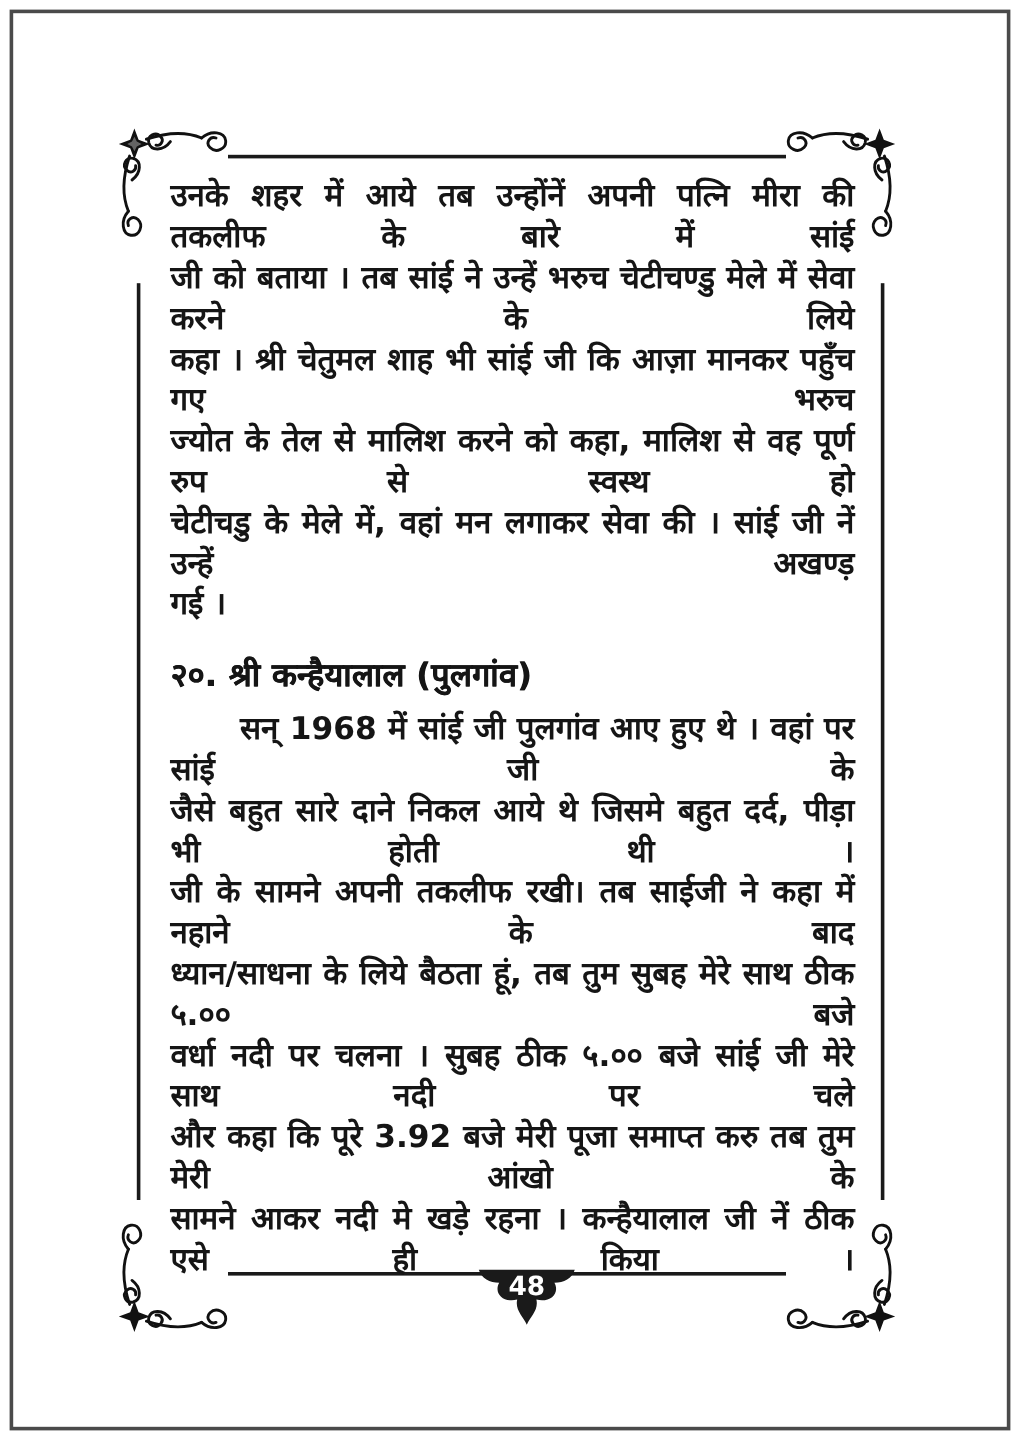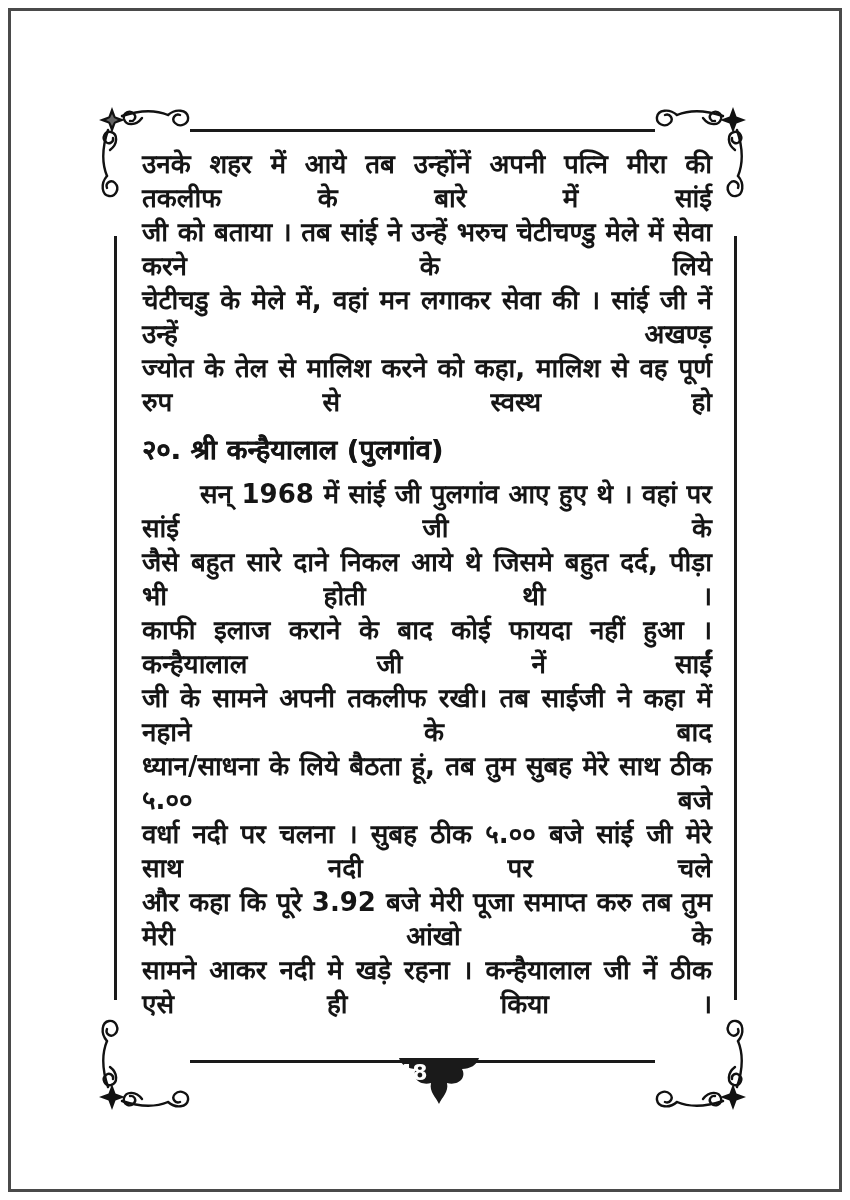--- a/index.html
+++ b/index.html
@@ -25,28 +25,28 @@
   .text-block{
     position:absolute;left:142px;top:147px;width:570px;
     font-size:26px;line-height:34px;font-weight:700;
   }
   .para{margin:0;}
   .line{text-align:justify;text-align-last:justify;white-space:normal;}
   .line.last{text-align-last:left;}
   .line.indent{text-indent:58px;}
   .heading{
     font-size:27px;line-height:38px;font-weight:700;
-    margin-top:12px;margin-bottom:8px;letter-spacing:0.2px;
+    margin-top:24px;margin-bottom:8px;letter-spacing:0.2px;
     text-shadow:0.4px 0 0 #151515;
   }
   
   .page-badge{position:absolute;left:397px;top:1058px;width:84px;height:52px;}
   .page-badge svg{position:absolute;left:0;top:0;}
   .page-badge .num{
-    position:absolute;left:0;top:2px;width:84px;text-align:left;
+    position:absolute;left:0;top:2px;width:84px;text-align:center;
     color:#ffffff;font-size:22px;font-weight:700;font-family:"DejaVu Sans",sans-serif;
   }
 </style>
 </head>
 <body>
 
 <div class="outer-frame"></div>
 
 <svg class="ornament tl" viewBox="0 0 92 118" xmlns="http://www.w3.org/2000/svg">
   <g fill="#111111" stroke="none">
@@ -104,28 +104,29 @@
 
 <div class="rule top"></div>
 <div class="rule bottom"></div>
 <div class="rule left"></div>
 <div class="rule right"></div>
 
 <div class="text-block">
     <div class="para">
       <div class="line">उनके शहर में आये तब उन्होंनें अपनी पत्नि मीरा की तकलीफ के बारे में सांई</div>
       <div class="line">जी को बताया । तब सांई ने उन्हें भरुच चेटीचण्डु मेले में सेवा करने के लिये</div>
+      <div class="line">कहा । श्री चेतुमल शाह भी सांई जी कि आज़ा मानकर पहुँच गए भरुच</div>
+      <div class="line">ज्योत के तेल से मालिश करने को कहा, मालिश से वह पूर्ण रुप से स्वस्थ हो</div>
       <div class="line">चेटीचडु के मेले में, वहां मन लगाकर सेवा की । सांई जी नें उन्हें अखण्ड़</div>
-      <div class="line">ज्योत के तेल से मालिश करने को कहा, मालिश से वह पूर्ण रुप से स्वस्थ हो</div>
+      <div class="line last">गई ।</div>
     </div>
     <div class="heading">२०. श्री कन्हैयालाल (पुलगांव)</div>
     <div class="para">
       <div class="line indent">सन् 1968 में सांई जी पुलगांव आए हुए थे । वहां पर सांई जी के</div>
       <div class="line">जैसे बहुत सारे दाने निकल आये थे जिसमे बहुत दर्द, पीड़ा भी होती थी ।</div>
-      <div class="line">काफी इलाज कराने के बाद कोई फायदा नहीं हुआ । कन्हैयालाल जी नें साईं</div>
       <div class="line">जी के सामने अपनी तकलीफ रखी। तब साईजी ने कहा में नहाने के बाद</div>
       <div class="line">ध्यान/साधना के लिये बैठता हूं, तब तुम सुबह मेरे साथ ठीक ५.०० बजे</div>
       <div class="line">वर्धा नदी पर चलना । सुबह ठीक ५.०० बजे सांई जी मेरे साथ नदी पर चले</div>
       <div class="line">और कहा कि पूरे 3.92 बजे मेरी पूजा समाप्त करु तब तुम मेरी आंखो के</div>
       <div class="line">सामने आकर नदी मे खड़े रहना ।  कन्हैयालाल जी नें ठीक एसे ही किया ।</div>
     </div>
   </div>
 
 <div class="page-badge">
   <svg width="84" height="52" viewBox="0 0 84 52" xmlns="http://www.w3.org/2000/svg">

